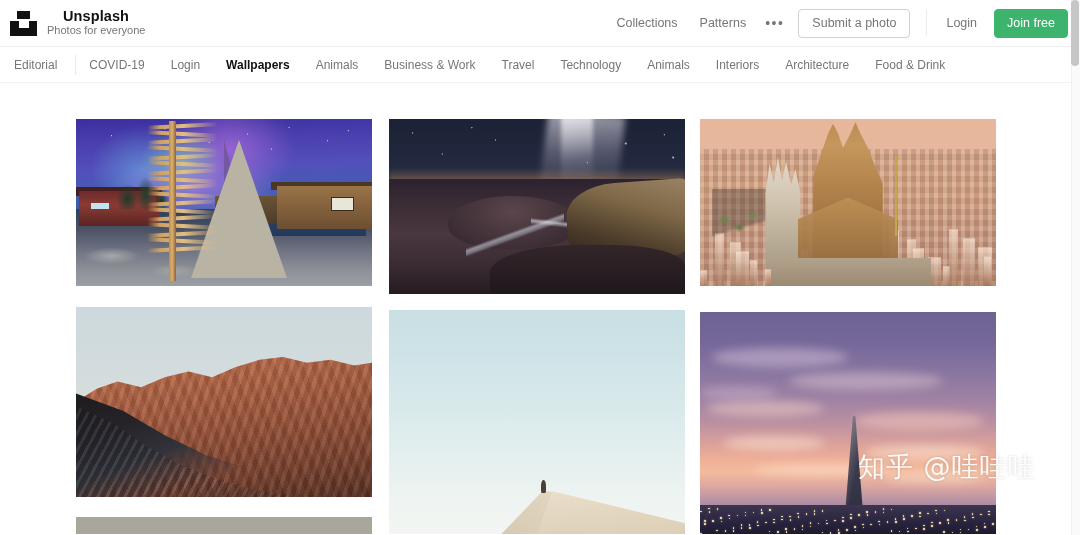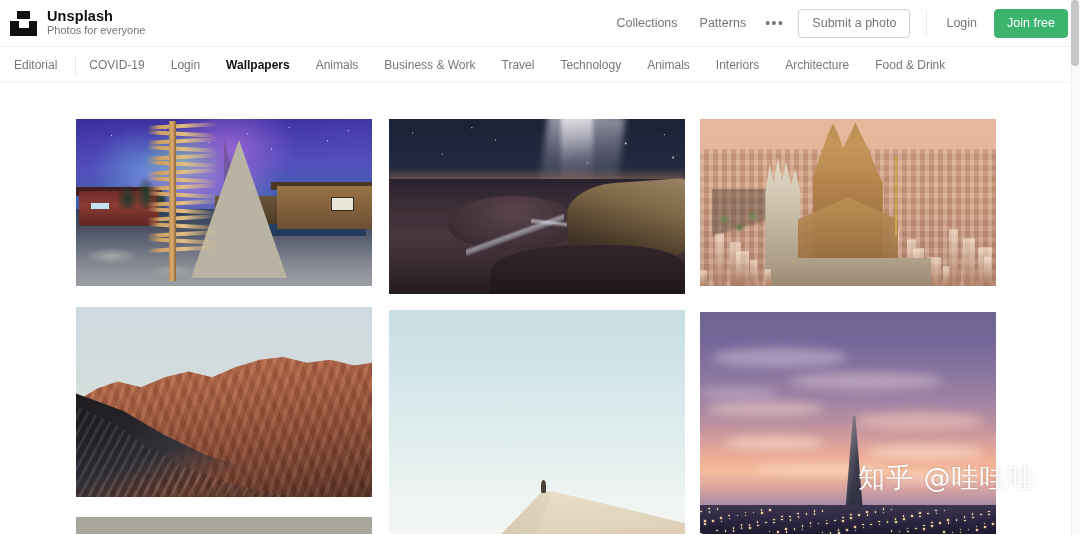--- a/index.html
+++ b/index.html
@@ -49,21 +49,21 @@
   }
   .logo-mark .cam-notch {
     position: absolute;
     left: 8.5px; top: 11px;
     width: 10px; height: 7px;
     background: #ffffff;
   }
   .logo-text { line-height: 1.08; }
   .logo-title {
     font-size: 14.5px; font-weight: bold;
-    color: #111111; letter-spacing: .1px;
+    color: #111111; letter-spacing: .1px; margin-left: 16px;
   }
   .logo-sub {
     font-size: 11px; color: #767676;
     margin-top: 1px;
   }
 
   
   .search-wrap {
     flex: none;
     width: 503px;
@@ -507,21 +507,21 @@
 
   
   .p7-sky {
     inset: 0;
     background: linear-gradient(180deg, #a9a69c 0%, #aaa79d 40%, #a8a59a 75%, #a5a297 100%);
   }
 
   
   .watermark {
     position: absolute;
-    left: 858px; top: 460px;
+    left: 858px; top: 449px;
     font-size: 27px;
     font-family: "DejaVu Sans", sans-serif;
     color: rgba(255,255,255,.92);
     letter-spacing: 1px;
     text-shadow: 0 0 3px rgba(0,0,0,.18);
     white-space: nowrap;
     pointer-events: none;
     z-index: 40;
   }
 

